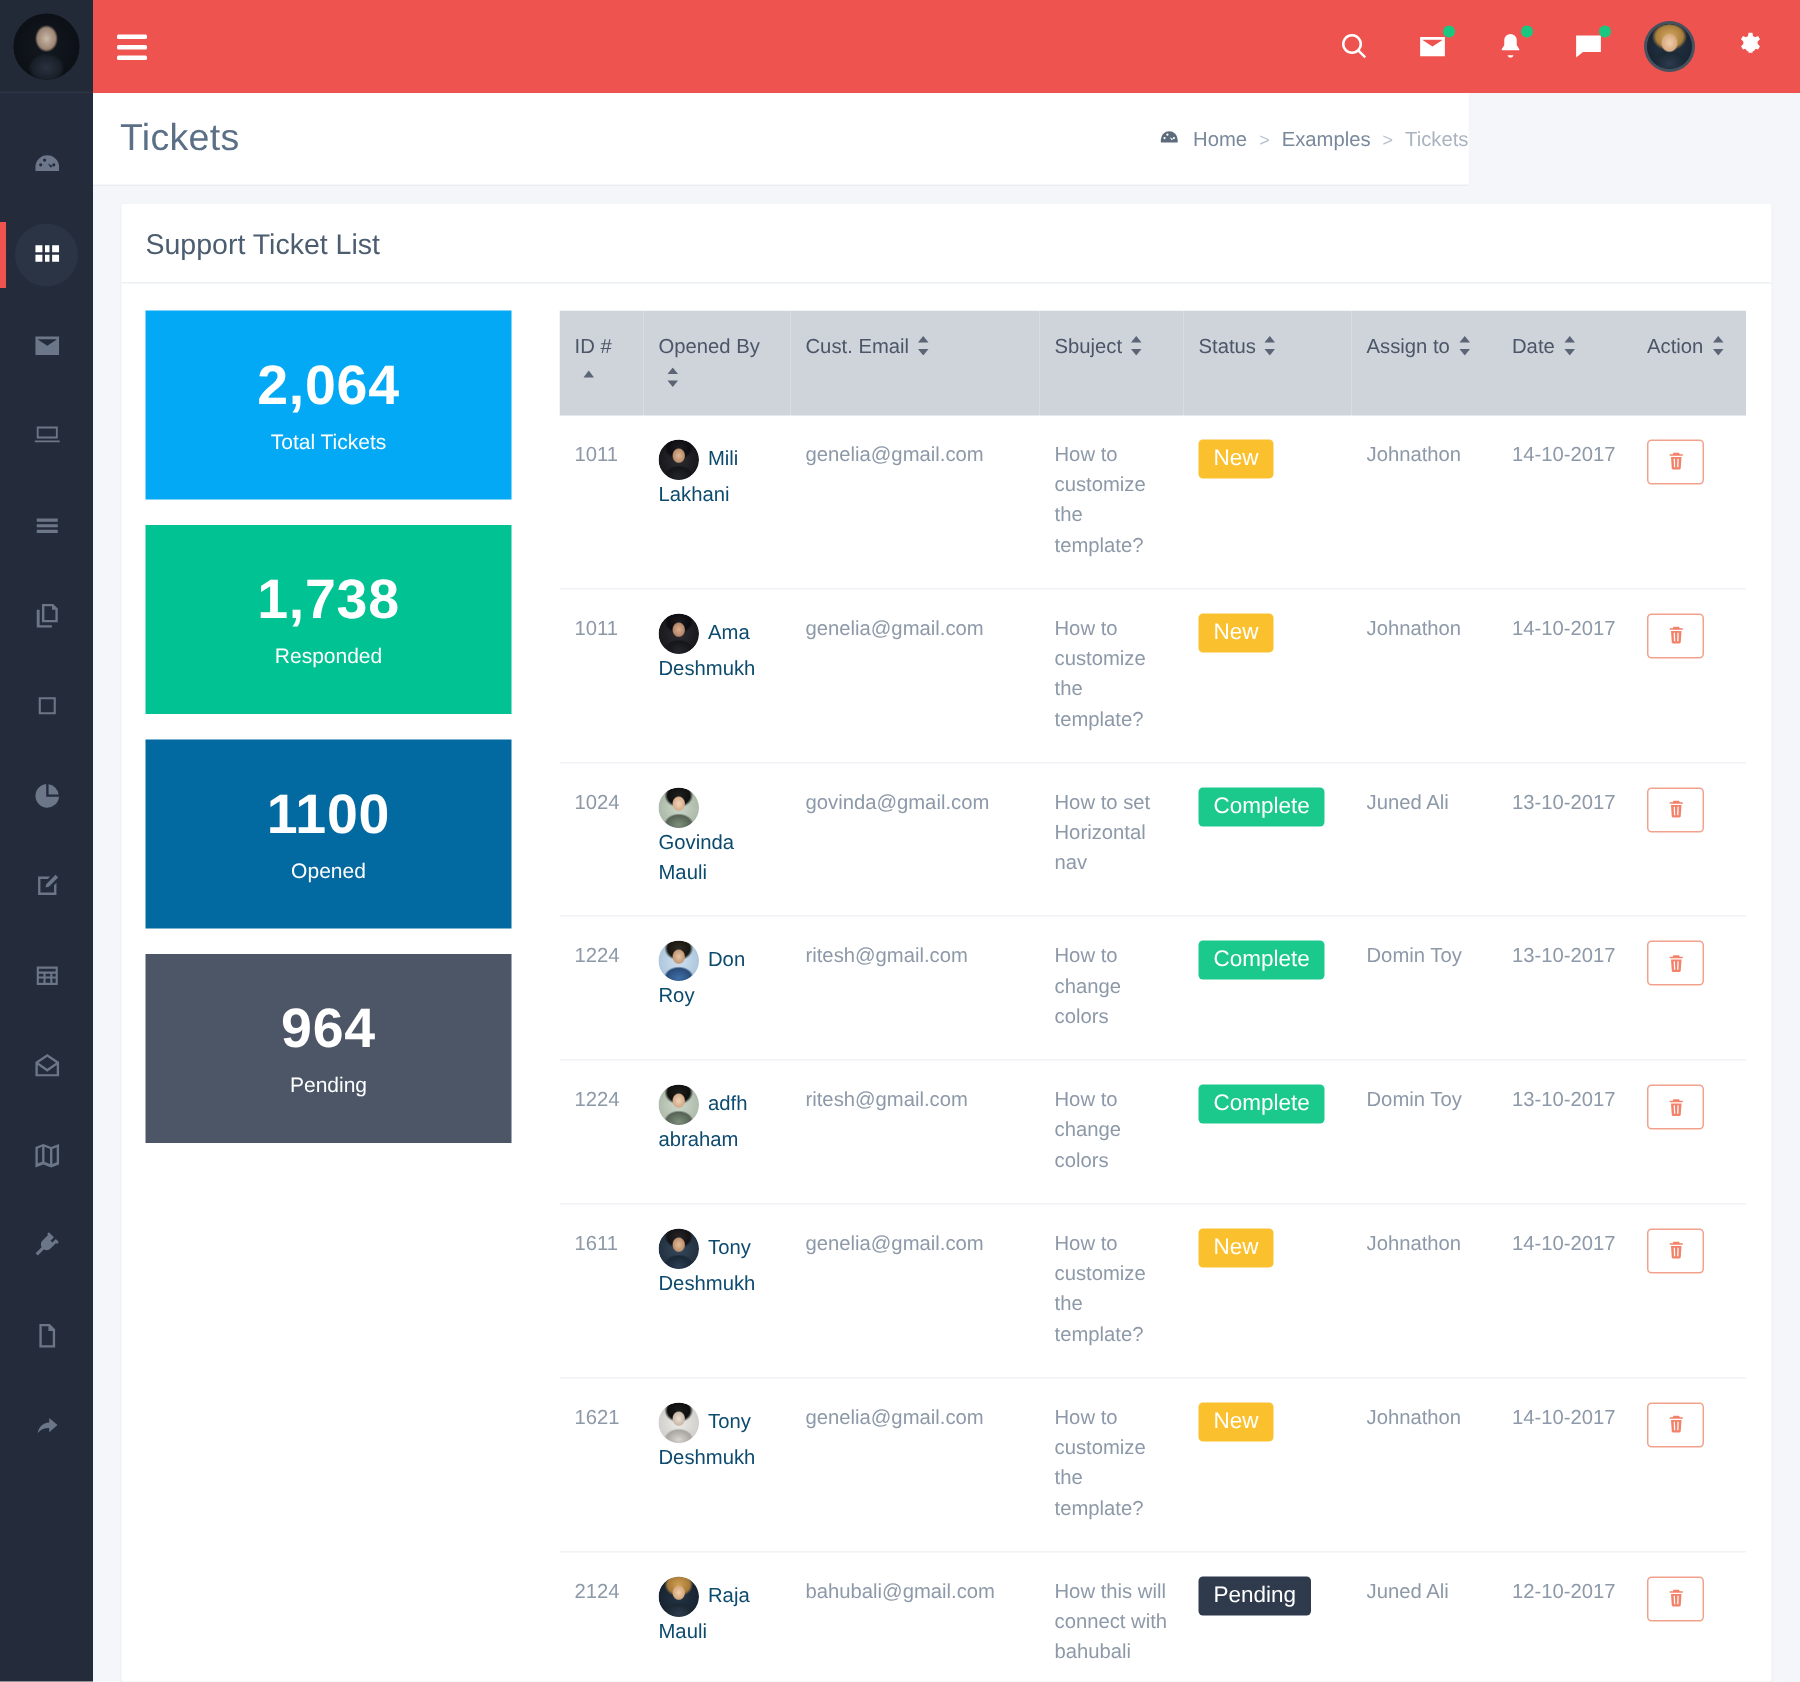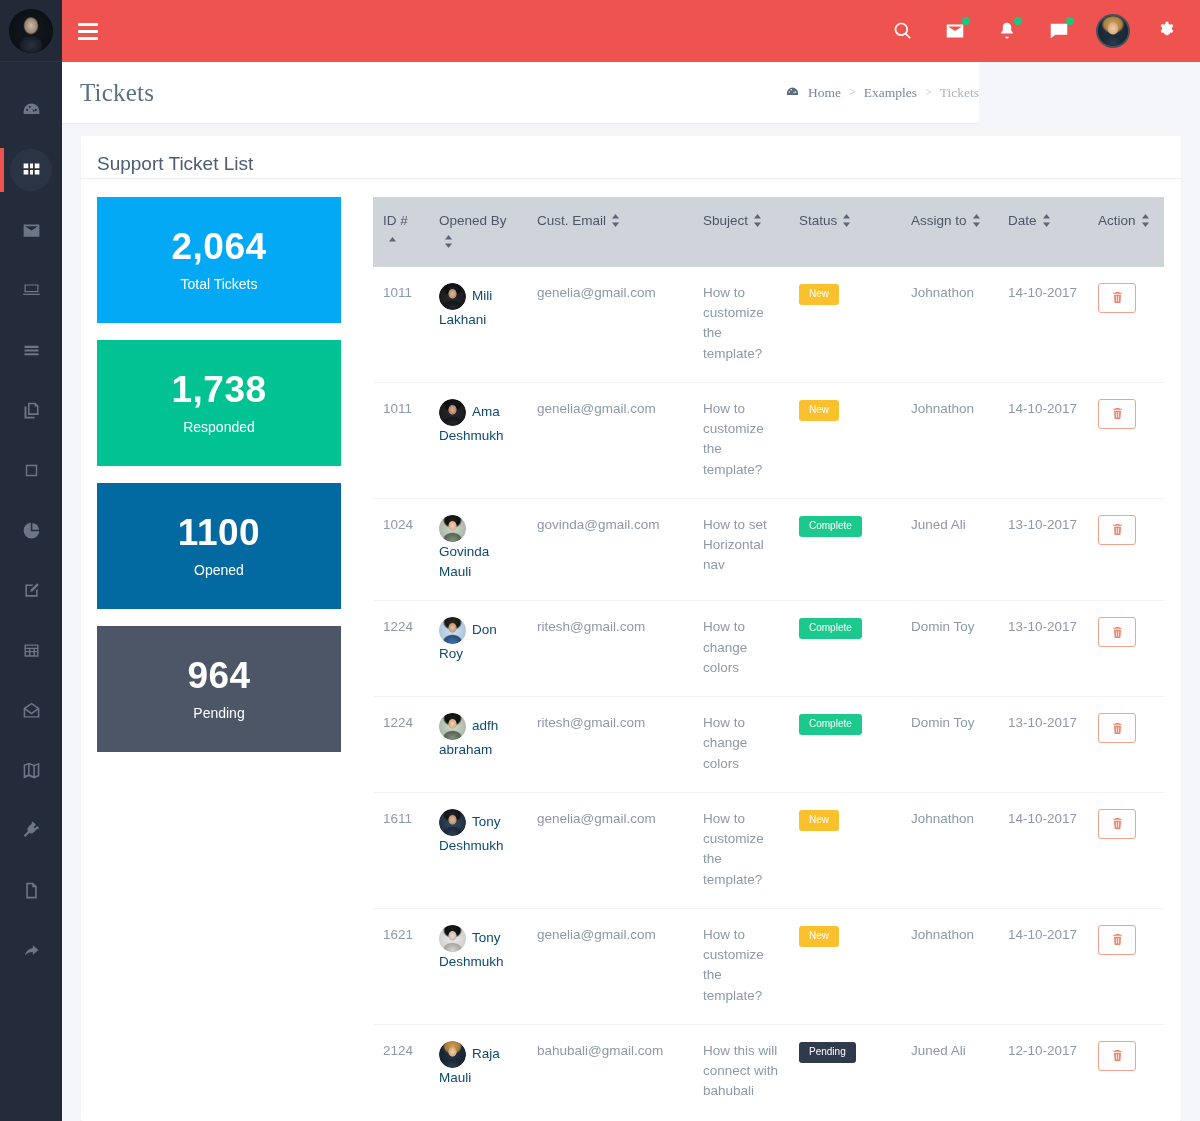--- a/index.html
+++ b/index.html
@@ -102,21 +102,20 @@
       radial-gradient(circle at 50% 50%, #233345 0%, #16202c 100%);
   }
 
   
   #titlebar {
     position: absolute; left: 62px; top: 62px;
     width: 917px; height: 62px;
     background: #ffffff;
     display: flex; align-items: center;
     border-bottom: 1px solid #e9edf2;
-    font-family: Liberation Serif, serif;
   }
   #page-title {
     margin-left: 18px;
     font-size: 25px; font-weight: 400; color: #5b7086; letter-spacing: .2px;
   }
   #breadcrumb {
     margin-left: auto; 
     display: flex; align-items: center; gap: 8px;
     font-size: 13.5px; color: #9aa7b5;
   }
@@ -131,21 +130,21 @@
     width: 1138px; height: 997px;
     padding: 12px 19px 0 19px;
   }
   #card {
     background: #fff; width: 1100px; height: 985px;
     border-radius: 2px;
     box-shadow: 0 1px 2px rgba(20,30,50,0.05);
     overflow: hidden;
   }
   #card-head {
-    padding: 17px 16px 3px 16px;
+    padding: 17px 16px 13px 16px;
     border-bottom: 1px solid #eceff3;
   }
   #card-title { font-size: 19px; color: #4c5d70; font-weight: 400; }
   #card-sub { font-size: 13.5px; color: #9aa7b5; margin-top: 4px; }
 
   #card-body { display: flex; padding: 18px 16px 0 16px; }
 
   
   #stats { width: 244px; flex: 0 0 244px; }
   .stat {
@@ -198,21 +197,21 @@
     background:
       radial-gradient(ellipse 6px 7px at 50% 40%, var(--skin,#e8c4a2) 0%, var(--skin2,#c79a76) 62%, rgba(0,0,0,0) 74%),
       radial-gradient(ellipse 12px 10px at 50% 20%, var(--hair,#2a2a2e) 0%, var(--hair2,#17171a) 62%, rgba(0,0,0,0) 80%),
       radial-gradient(ellipse 12px 9px at 50% 92%, var(--cloth,#39404d) 0%, var(--cloth2,#242a34) 70%, rgba(0,0,0,0) 84%),
       radial-gradient(circle at 50% 50%, var(--bg1,#cfd6de) 0%, var(--bg2,#aab4c0) 100%);
   }
   .badge {
     display: inline-block;
     padding: 5px 10px 6px 10px;
     border-radius: 3px;
-    color: #fff; font-size: 10px; line-height: 1;
+    color: #fff; font-size: 15px; line-height: 1;
     white-space: nowrap;
   }
   .badge.new { background: #fbc02d; }
   .badge.complete { background: #1cc98d; }
   .badge.pending { background: #2f3a4d; }
   .del-btn {
     width: 38px; height: 30px;
     border: 1px solid #f2a28c;
     background: #fff;
     border-radius: 3px;

